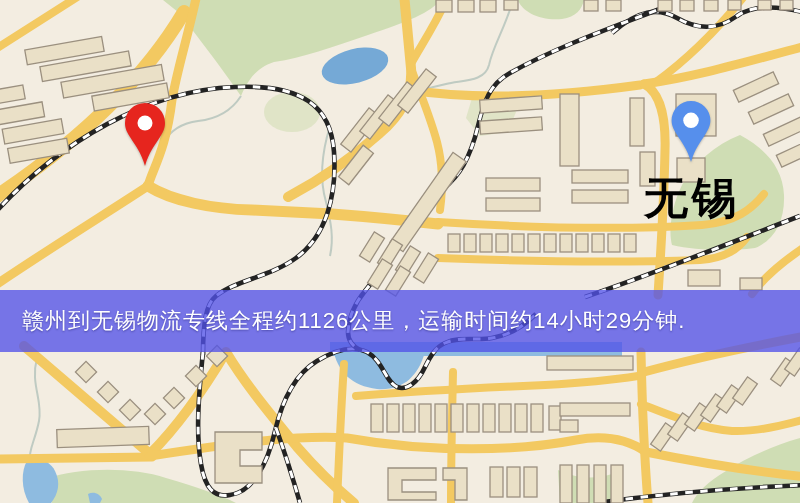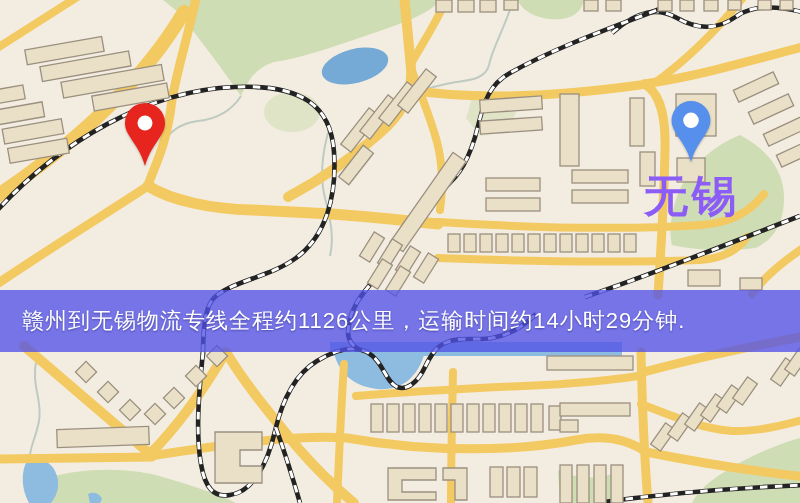--- a/index.html
+++ b/index.html
@@ -245,19 +245,19 @@
       <circle cx="22" cy="21" r="7.5" fill="#ffffff"></circle>
     </svg>
   </div>
   <div class="pin" style="left: 690px; top: 166px;">
     <svg width="46" height="64" viewBox="0 0 44 66">
       <path class="pin-shape" fill="#568fec" d="M22,64 C18,50 12,43 7,35 C3,29 2,25 2,21 A20,20 0 1 1 42,21 C42,25 41,29 37,35 C32,43 26,50 22,64 Z"></path>
       <circle cx="22" cy="21" r="8" fill="#ffffff"></circle>
     </svg>
   </div>
 
-  <div class="city-label" style="left: 692px; top: 177px; color: #8b5cf6; font-family: Liberation Mono, monospace;">无锡</div>
+  <div class="city-label" style="left: 692px; top: 177px; color: #000000;">无锡</div>
 
   <div class="banner">
     <span class="banner-text">赣州到无锡物流专线全程约1126公里，运输时间约14小时29分钟.</span>
   </div>
 
 </div>
 
 </body></html>

